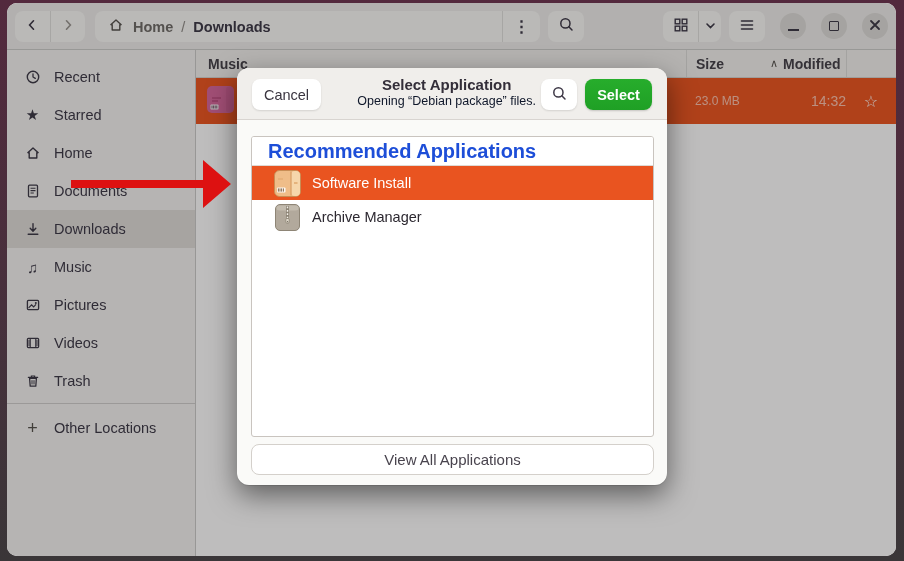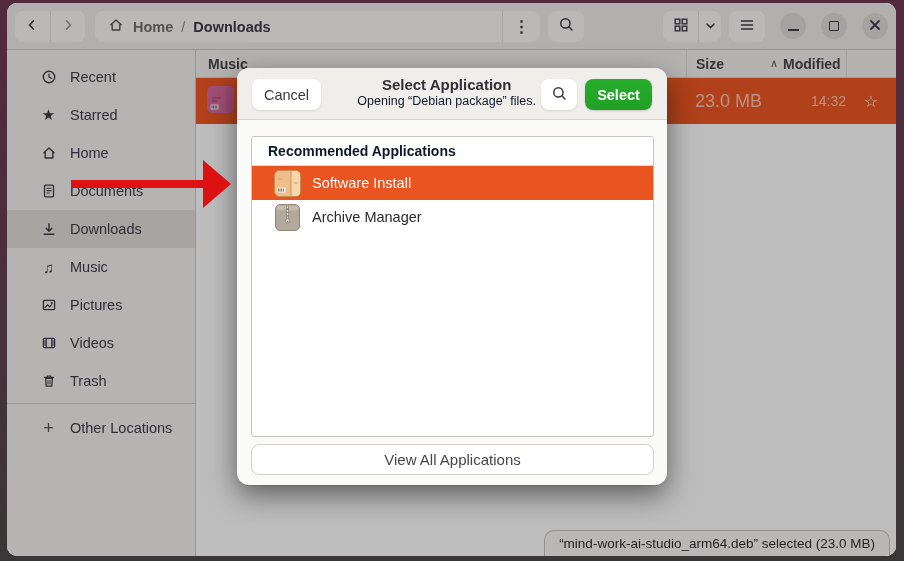--- a/index.html
+++ b/index.html
@@ -39,40 +39,40 @@
   .wc { position:absolute; top:10px; width:26px; height:26px; border-radius:50%; background:#dad7d4;
         display:flex; align-items:center; justify-content:center; }
   .wc-min { left:773px; } .wc-max { left:814px; } .wc-close { left:855px; }
   .glyph-min { width:11px; height:0; border-bottom:2px solid #3d3846; margin-top:7px; }
   .glyph-max { width:10px; height:10px; border:1.6px solid #3d3846; border-radius:1px; }
 
   .main { position:absolute; top:47px; left:0; right:0; bottom:0; display:flex; }
 
   
   .sidebar { width:189px; background:#f0eeec; border-right:1px solid rgba(0,0,0,.16); padding-top:8px; }
-  .side-item { height:38px; display:flex; align-items:center; padding-left:33px;
+  .side-item { height:38px; display:flex; align-items:center; padding-left:17px;
                font-size:14.5px; color:#3d3846; }
   .side-item.selected { background:#dcd8d5; }
   .side-icon { width:17px; height:17px; display:flex; align-items:center; justify-content:center;
                margin-right:13px; color:#3d3846; font-size:15px; }
   .side-sep { height:1px; background:rgba(0,0,0,.15); margin:3px 0 5px 0; }
 
   
   .content { flex:1; position:relative; background:#fbfafa; }
   .list-header { height:28px; background:#efedea; border-bottom:1px solid rgba(0,0,0,.12);
                  display:flex; align-items:center; font-size:14px; font-weight:bold; color:#454148; }
   .lh-name { flex:1; padding-left:12px; }
   .lh-size { width:84px; padding-left:9px; border-left:1px solid rgba(0,0,0,.09); align-self:stretch; display:flex; align-items:center; }
   .lh-mod  { width:76px; align-self:stretch; display:flex; align-items:center; }
   .lh-star { width:50px; border-left:1px solid rgba(0,0,0,.09); align-self:stretch; }
   .sort-ind { font-size:11px; color:#55504c; margin-right:5px; font-weight:normal; }
 
   .file-row { height:46px; background:#e95420; display:flex; align-items:center; }
   .fr-name { flex:1; padding-left:8px; display:flex; align-items:center; }
-  .fr-size { width:84px; padding-left:9px; color:rgba(255,255,255,.62); font-size:18px; }
+  .fr-size { width:84px; padding-left:9px; color:rgba(255,255,255,.62); font-size:12px; }
   .fr-mod  { width:76px; text-align:right; color:rgba(255,255,255,.62); font-size:14px; }
   .fr-star { width:50px; text-align:center; color:rgba(255,255,255,.92); font-size:16px; }
 
   
   .statusbar { position:absolute; right:6px; bottom:0; height:26px; background:#f5f3f1;
                border:1px solid rgba(0,0,0,.22); border-bottom:none; border-radius:10px 10px 0 0;
                display:flex; align-items:center; padding:0 14px; font-size:13.5px; color:#2f2b33; }
 
   
   .dim { position:absolute; left:7px; top:3px; width:889px; height:553px; border-radius:10px;
@@ -92,22 +92,22 @@
   .dlg-title { font-size:15px; font-weight:bold; color:#332e39; }
   .dlg-subtitle { font-size:12.5px; color:#0f172a; margin-top:1px; }
   .dlg-search { position:absolute; left:304px; top:11px; width:36px; height:31px; background:#ffffff;
                 box-shadow:0 1px 2px rgba(0,0,0,.12); }
   .dlg-select { position:absolute; left:348px; top:11px; width:67px; height:31px;
                 background:linear-gradient(180deg,#27ad2c,#1fa025); color:#ffffff; font-weight:bold;
                 box-shadow:0 1px 2px rgba(0,0,0,.18); }
 
   .dlg-body { padding:16px 13px 0 14px; }
   .app-list { background:#ffffff; border:1px solid #c9c4bf; border-radius:3px; height:301px; overflow:hidden; }
-  .al-header { height:29px; display:flex; align-items:center; padding-left:16px; font-size:14px;
-               font-weight:bold; color:#0f172a; border-bottom:1px solid #dedad5; background:#ffffff; }
+  .al-header { height:29px; display:flex; align-items:center; padding-left:16px; font-size:20px;
+               font-weight:bold; color:#1d4ed8; border-bottom:1px solid #dedad5; background:#ffffff; }
   .app-row { height:34px; display:flex; align-items:center; padding-left:22px; font-size:14.5px; color:#2c2830; }
   .app-row.selected { background:#e95420; color:#ffffff; }
   .app-icon { width:27px; height:27px; margin-right:11px; flex:0 0 auto; }
 
   .view-all { margin:7px 13px 0 14px; height:31px; background:#ffffff; border:1px solid #d4d0cb;
               border-radius:8px; display:flex; align-items:center; justify-content:center;
               font-size:15px; color:#49444e; }
 
   
   .arrow-svg { position:absolute; left:0; top:0; z-index:30; pointer-events:none; }
@@ -331,23 +331,20 @@
               </svg>
           </span>
         </div>
         <div class="fr-size">23.0 MB</div>
         <div class="fr-mod">14:32</div>
         <div class="fr-star">☆</div>
       </div>
     </div>
   </div>
 
-  <div class="statusbar">
-    <span>“mind-work-ai-studio_arm64.deb” selected  (23.0 MB)</span>
-  </div>
 </div>
 
 <div class="dim"></div>
 
 <div class="dialog">
   <div class="dlg-header">
     <div class="btn dlg-cancel">Cancel</div>
     <div class="dlg-titlebox">
       <div class="dlg-title">Select Application</div>
       <div class="dlg-subtitle">Opening “Debian package” files.</div>

